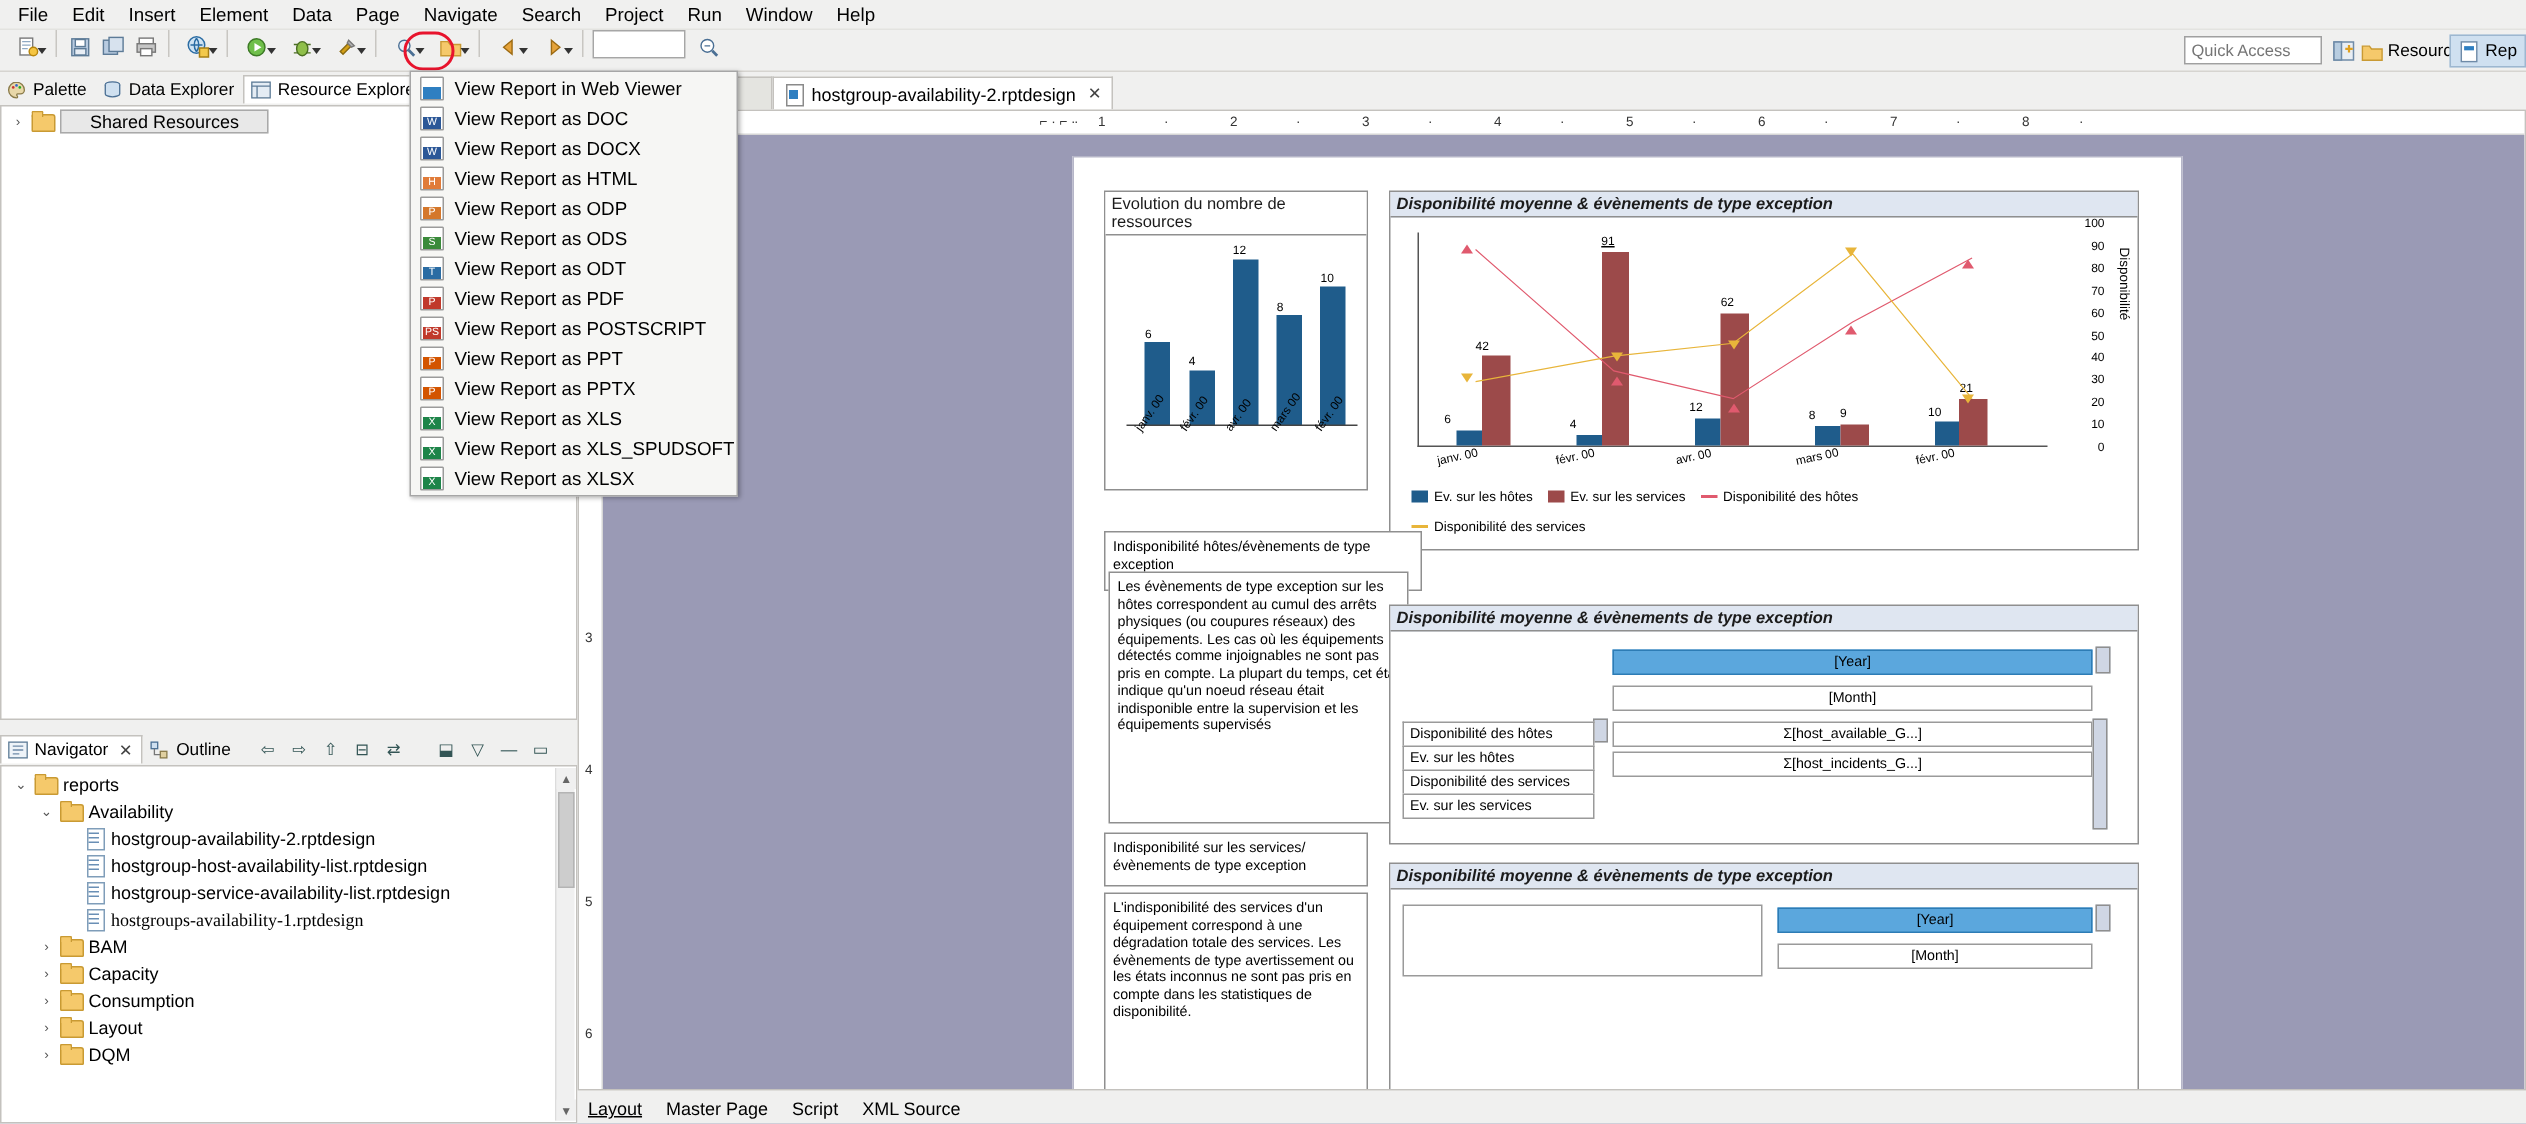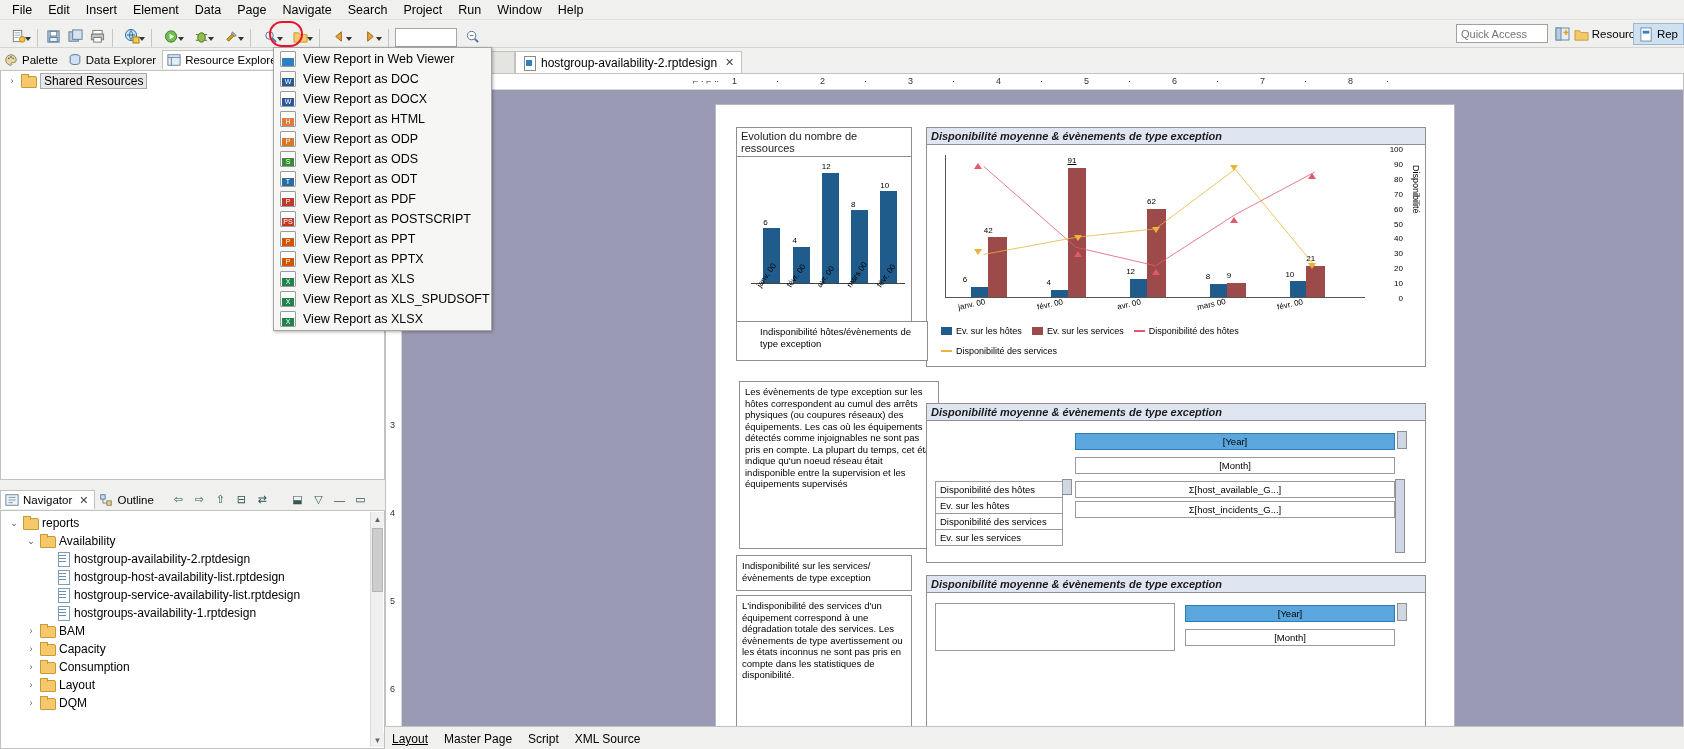--- a/index.html
+++ b/index.html
@@ -14,21 +14,21 @@
     position:relative;
   }
   
   #menubar {
     height:20px; background:#f0f0ef; display:flex; align-items:center;
     padding-left:4px; border-bottom:1px solid #e3e3e0;
   }
   #menubar .menu-item { padding:2px 8px; font-size:12.5px; white-space:nowrap; }
   
   #toolbar {
-    height:28px; background:#f0f0ef; display:flex; align-items:flex-end;
+    height:28px; background:#f0f0ef; display:flex; align-items:flex-start;
     padding-left:3px; border-bottom:1px solid #d6d4d0; position:relative;
   }
   .tb-btn { width:22px; height:22px; display:inline-flex; align-items:center; justify-content:center; position:relative; }
   .tb-btn.with-caret { width:30px; }
   .caret { position:absolute; right:2px; bottom:6px; width:0; height:0;
     border-left:3px solid transparent; border-right:3px solid transparent; border-top:4px solid #333; }
   .tb-sep { width:1px; height:18px; background:#c8c6c2; margin:0 4px; }
   .highlight-ring {
     position:absolute; left:269px; top:1px; width:34px; height:26px;
     border:2px solid #e8142d; border-radius:16px; pointer-events:none;
@@ -53,21 +53,21 @@
   .arrow { width:10px; color:#555; font-size:9px; display:inline-block; text-align:center; }
   .folder-ic { width:15px; height:12px; display:inline-block; position:relative; }
   .folder-ic::before {
     content:""; position:absolute; left:0; top:1px; width:14px; height:10px;
     background:#f5c96b; border:1px solid #c99a33; border-radius:1px 2px 1px 1px;
   }
   .folder-ic::after {
     content:""; position:absolute; left:0; top:-1px; width:6px; height:3px;
     background:#f5c96b; border:1px solid #c99a33; border-bottom:none; border-radius:1px 1px 0 0;
   }
-  .sel-box { border:1px solid #a9a9a9; background:#e8e8e8; padding:0 3px; }
+  .sel-box { border:1px solid #a9a9a9; background:#e8e8e8; padding:0 19px; }
   
   #navigator { position:absolute; left:0; top:440px; right:0; bottom:0; }
   #nav-body { top:21px; bottom:0; overflow:hidden; }
   .nav-toolbar { display:flex; align-items:center; gap:4px; height:21px; padding-right:4px; }
   .nav-tool { width:17px; height:17px; display:inline-flex; align-items:center; justify-content:center; font-size:11px; color:#355; }
   .file-ic { width:13px; height:14px; display:inline-block; position:relative; }
   .file-ic::before {
     content:""; position:absolute; left:1px; top:0; width:10px; height:13px;
     background:#fff; border:1px solid #7f9db9;
   }
@@ -357,21 +357,21 @@
           <div class="tree-row" style="padding-left: 42px;">
             <span class="arrow"></span>
             <span class="file-ic"></span>
             <span>hostgroup-host-availability-list.rptdesign</span>
           </div>
           <div class="tree-row" style="padding-left: 42px;">
             <span class="arrow"></span>
             <span class="file-ic"></span>
             <span>hostgroup-service-availability-list.rptdesign</span>
           </div>
-          <div class="tree-row" style="padding-left: 42px;">
+          <div class="tree-row" style="padding-left: 42px; font-family: Liberation Serif, serif;">
             <span class="arrow"></span>
             <span class="file-ic"></span>
             <span>hostgroups-availability-1.rptdesign</span>
           </div>
           <div class="tree-row" style="padding-left: 25px;">
             <span class="arrow">›</span>
             <span class="folder-ic"></span>
             <span>BAM</span>
           </div>
           <div class="tree-row" style="padding-left: 25px;">
@@ -562,21 +562,21 @@
                   <span>Disponibilité des hôtes</span>
                 </span>
               <span class="lg" style="flex-basis:100%;">
                   <i class="sw line-y"></i>
                   <span>Disponibilité des services</span>
                 </span>
             </div>
           </div>
         </div>
 
-        <div class="rep-box" style="left:20px;top:216px;width:192px;height:40px;padding-left:18px;">
+        <div class="rep-box" style="left:20px;top:249px;width:212px;height:40px;">
           <div class="small-text" style="border:none;">Indisponibilité  hôtes/évènements de type exception</div>
         </div>
         <div class="rep-box" style="left:23px;top:276px;width:200px;height:168px;">
           <div class="small-text">Les évènements de type exception sur les hôtes correspondent au cumul des arrêts physiques (ou coupures réseaux) des équipements. Les cas où les équipements détectés comme injoignables ne sont pas pris en compte. La plupart du temps, cet état indique qu'un noeud réseau était indisponible entre la supervision et les équipements supervisés</div>
         </div>
         <div class="rep-box" style="left:20px;top:450px;width:176px;height:36px;">
           <div class="small-text">Indisponibilité sur les services/ évènements de type exception</div>
         </div>
         <div class="rep-box" style="left:20px;top:490px;width:176px;height:140px;">
           <div class="small-text">L'indisponibilité des services d'un équipement correspond à une dégradation totale des services. Les évènements de type avertissement ou les états inconnus ne sont pas pris en compte dans les statistiques de disponibilité.</div>

